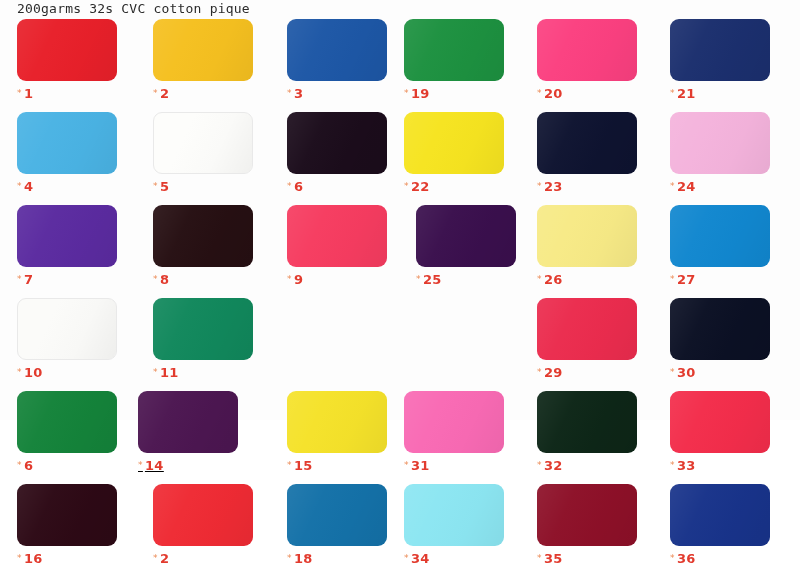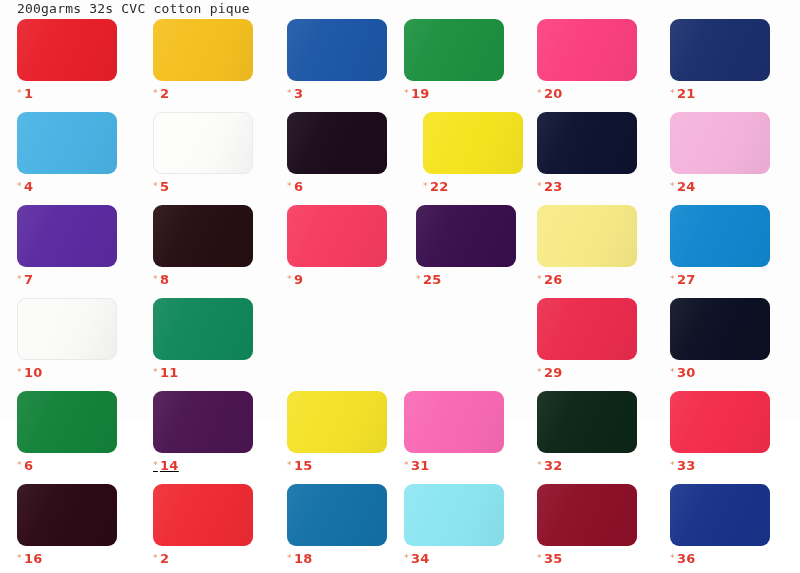--- a/index.html
+++ b/index.html
@@ -131,21 +131,21 @@
           <div class="swatch-label"><span class="star">*</span><span class="num">4</span></div>
         </div>
         <div class="swatch-cell" style="left: 153px;">
           <div class="swatch-chip pale" style="background: rgb(253, 253, 251);"></div>
           <div class="swatch-label"><span class="star">*</span><span class="num">5</span></div>
         </div>
         <div class="swatch-cell" style="left: 287px;">
           <div class="swatch-chip" style="background: rgb(27, 12, 27);"></div>
           <div class="swatch-label"><span class="star">*</span><span class="num">6</span></div>
         </div>
-        <div class="swatch-cell" style="left: 423px;">
+        <div class="swatch-cell" style="left: 404px;">
           <div class="swatch-chip" style="background: rgb(246, 228, 32);"></div>
           <div class="swatch-label"><span class="star">*</span><span class="num">22</span></div>
         </div>
         <div class="swatch-cell" style="left: 537px;">
           <div class="swatch-chip" style="background: rgb(14, 19, 48);"></div>
           <div class="swatch-label"><span class="star">*</span><span class="num">23</span></div>
         </div>
         <div class="swatch-cell" style="left: 670px;">
           <div class="swatch-chip" style="background: rgb(244, 179, 220);"></div>
           <div class="swatch-label"><span class="star">*</span><span class="num">24</span></div>
@@ -193,21 +193,21 @@
         <div class="swatch-cell" style="left: 670px;">
           <div class="swatch-chip" style="background: rgb(11, 16, 36);"></div>
           <div class="swatch-label"><span class="star">*</span><span class="num">30</span></div>
         </div>
       </div>
       <div class="swatch-row">
         <div class="swatch-cell" style="left: 17px;">
           <div class="swatch-chip" style="background: rgb(20, 131, 58);"></div>
           <div class="swatch-label"><span class="star">*</span><span class="num">6</span></div>
         </div>
-        <div class="swatch-cell" style="left: 153px; text-decoration: underline;">
+        <div class="swatch-cell" style="left: 138px; text-decoration: underline;">
           <div class="swatch-chip" style="background: rgb(76, 22, 81);"></div>
           <div class="swatch-label"><span class="star">*</span><span class="num">14</span></div>
         </div>
         <div class="swatch-cell" style="left: 287px;">
           <div class="swatch-chip" style="background: rgb(245, 226, 42);"></div>
           <div class="swatch-label"><span class="star">*</span><span class="num">15</span></div>
         </div>
         <div class="swatch-cell" style="left: 404px;">
           <div class="swatch-chip" style="background: rgb(249, 106, 180);"></div>
           <div class="swatch-label"><span class="star">*</span><span class="num">31</span></div>

